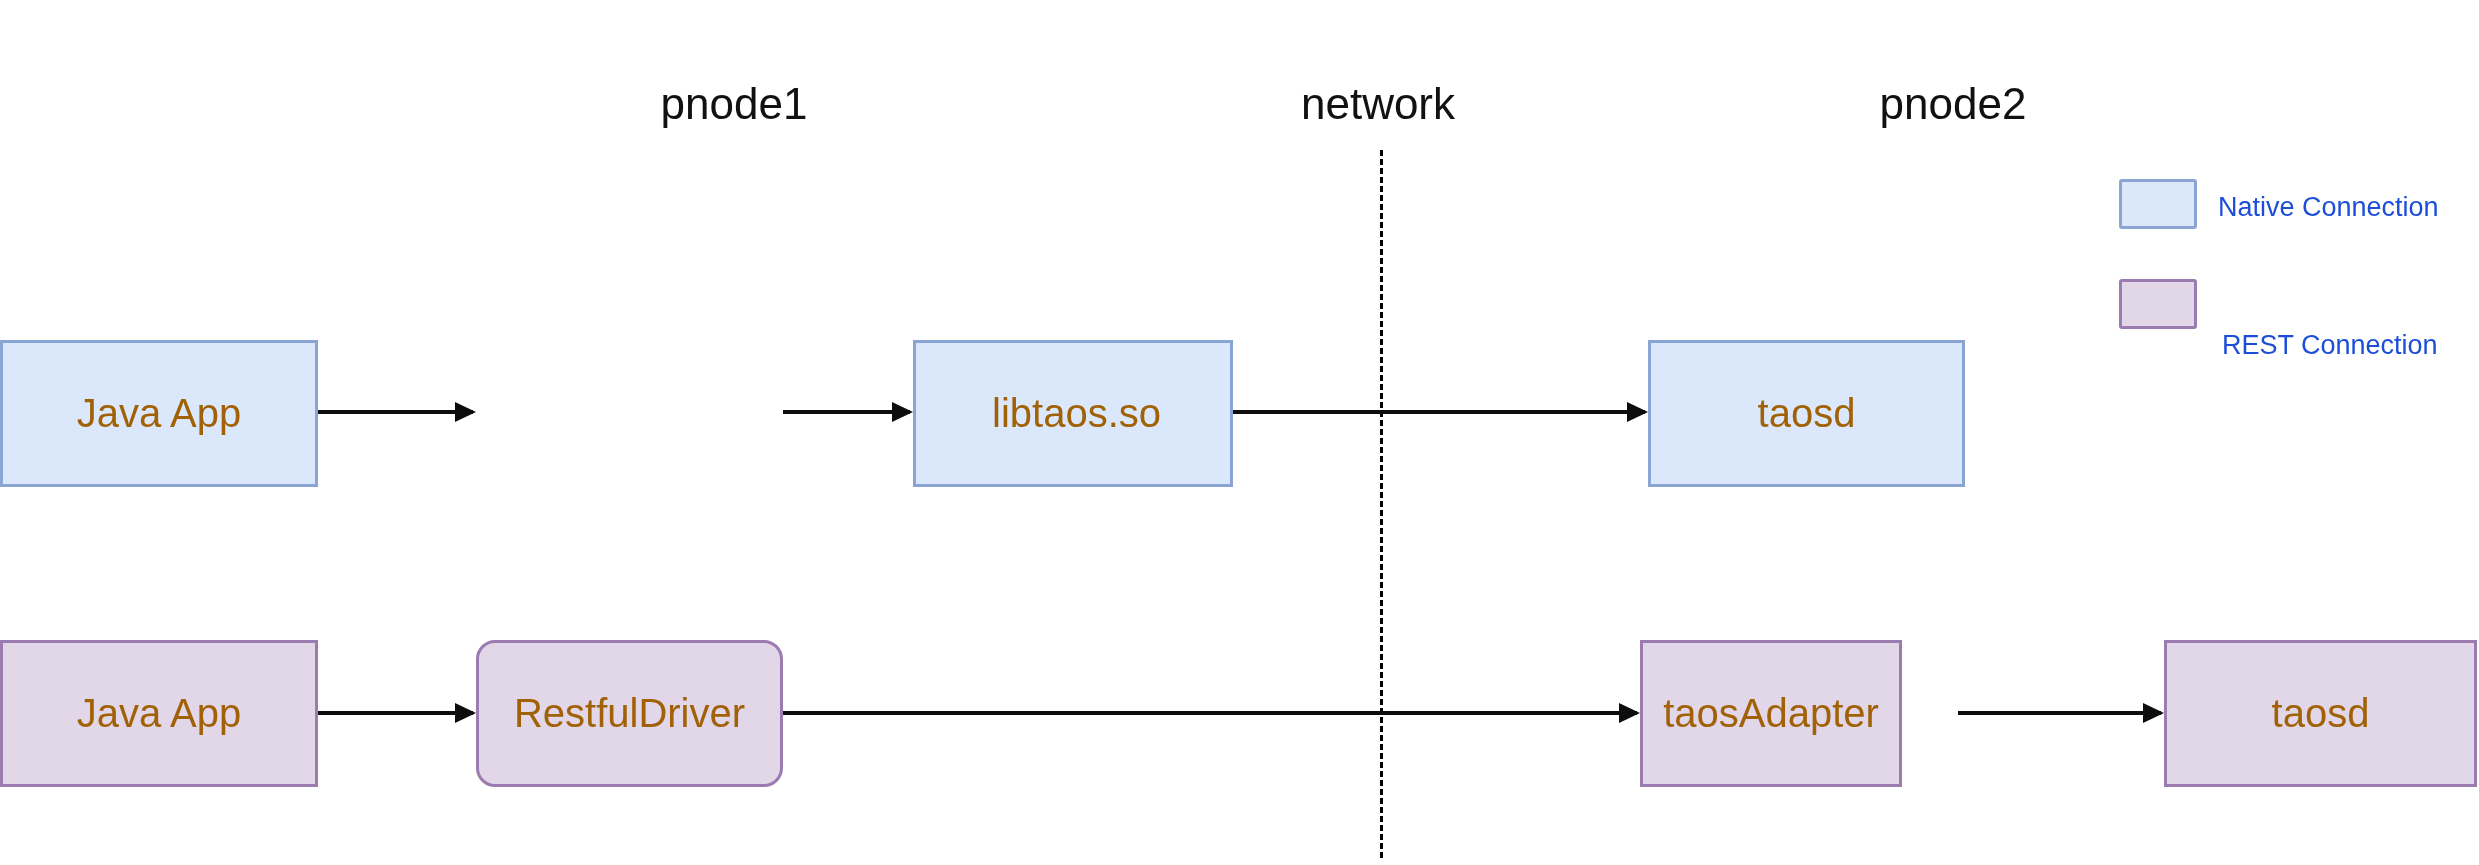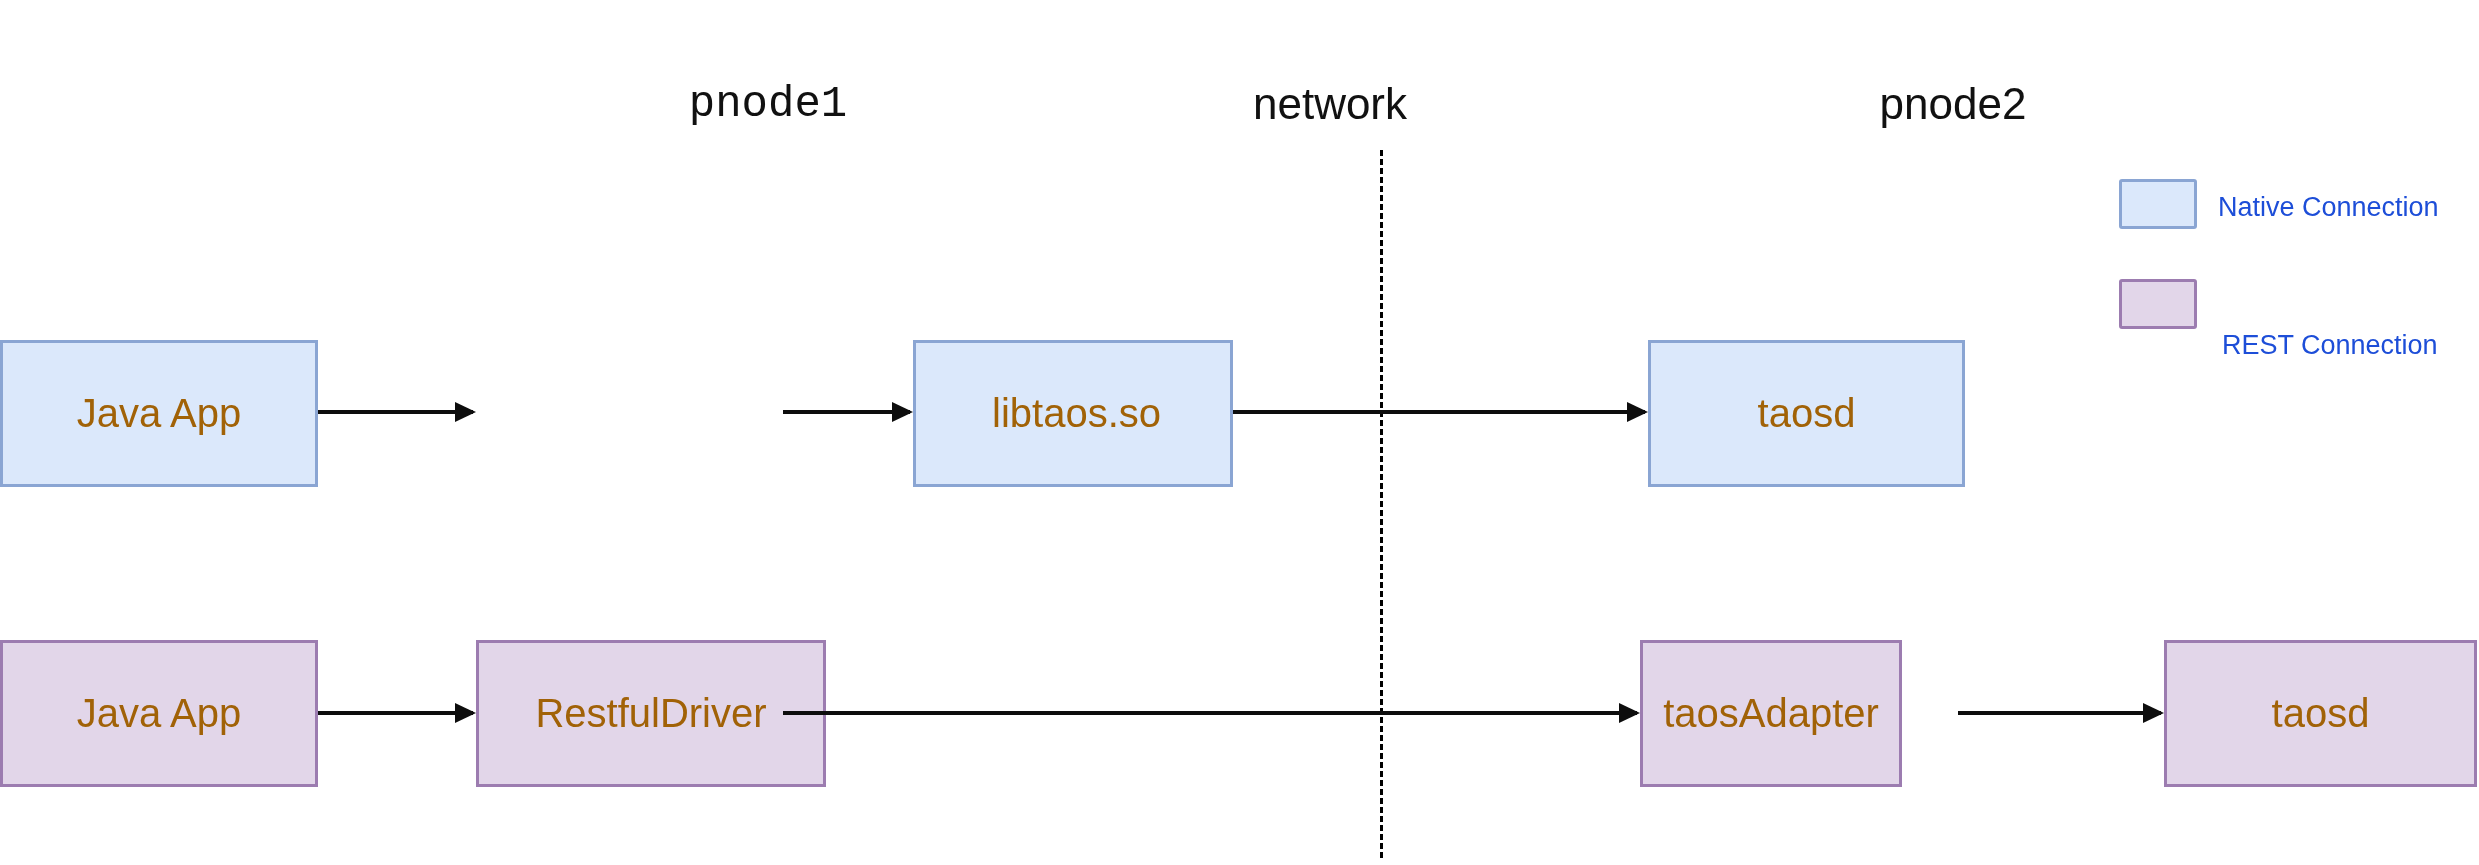--- a/index.html
+++ b/index.html
@@ -16,22 +16,22 @@
   
   .region-label {
     position: absolute;
     top: 78px;
     transform: translateX(-50%);
     font-size: 44px;
     line-height: 52px;
     white-space: nowrap;
     color: #111111;
   }
-  .region-label.pnode1 { left: 768px; font-family: Liberation Mono, monospace; }
-  .region-label.network { left: 1330px; }
+  .region-label.pnode1 { left: 734px; }
+  .region-label.network { left: 1378px; }
   .region-label.pnode2 { left: 1953px; }
 
   
   .divider {
     position: absolute;
     left: 1380px;
     top: 150px;
     height: 708px;
     width: 0;
     border-left: 3px dashed #000000;
@@ -53,21 +53,21 @@
   .node.purple { background: #e2d6e9; border: 3px solid #9c7cb0; }
 
   .row1 { top: 340px; }
   .row2 { top: 640px; }
 
   .n-java1   { left: 0px;    width: 318px; }
   .n-tsdb    { left: 476px;  width: 307px; }
   .n-libtaos { left: 913px;  width: 320px; padding-left: 7px; }
   .n-taosd1  { left: 1648px; width: 317px; }
   .n-java2   { left: 0px;    width: 318px; }
-  .n-restful { left: 476px;  width: 350px; }
+  .n-restful { left: 476px;  width: 307px; border-radius: 19px; }
   .n-adapter { left: 1640px; width: 262px; }
   .n-taosd2  { left: 2164px; width: 313px; }
 
   
   .arrow {
     position: absolute;
     height: 4px;
     background: #0d0d0d;
   }
   .arrow::after {

